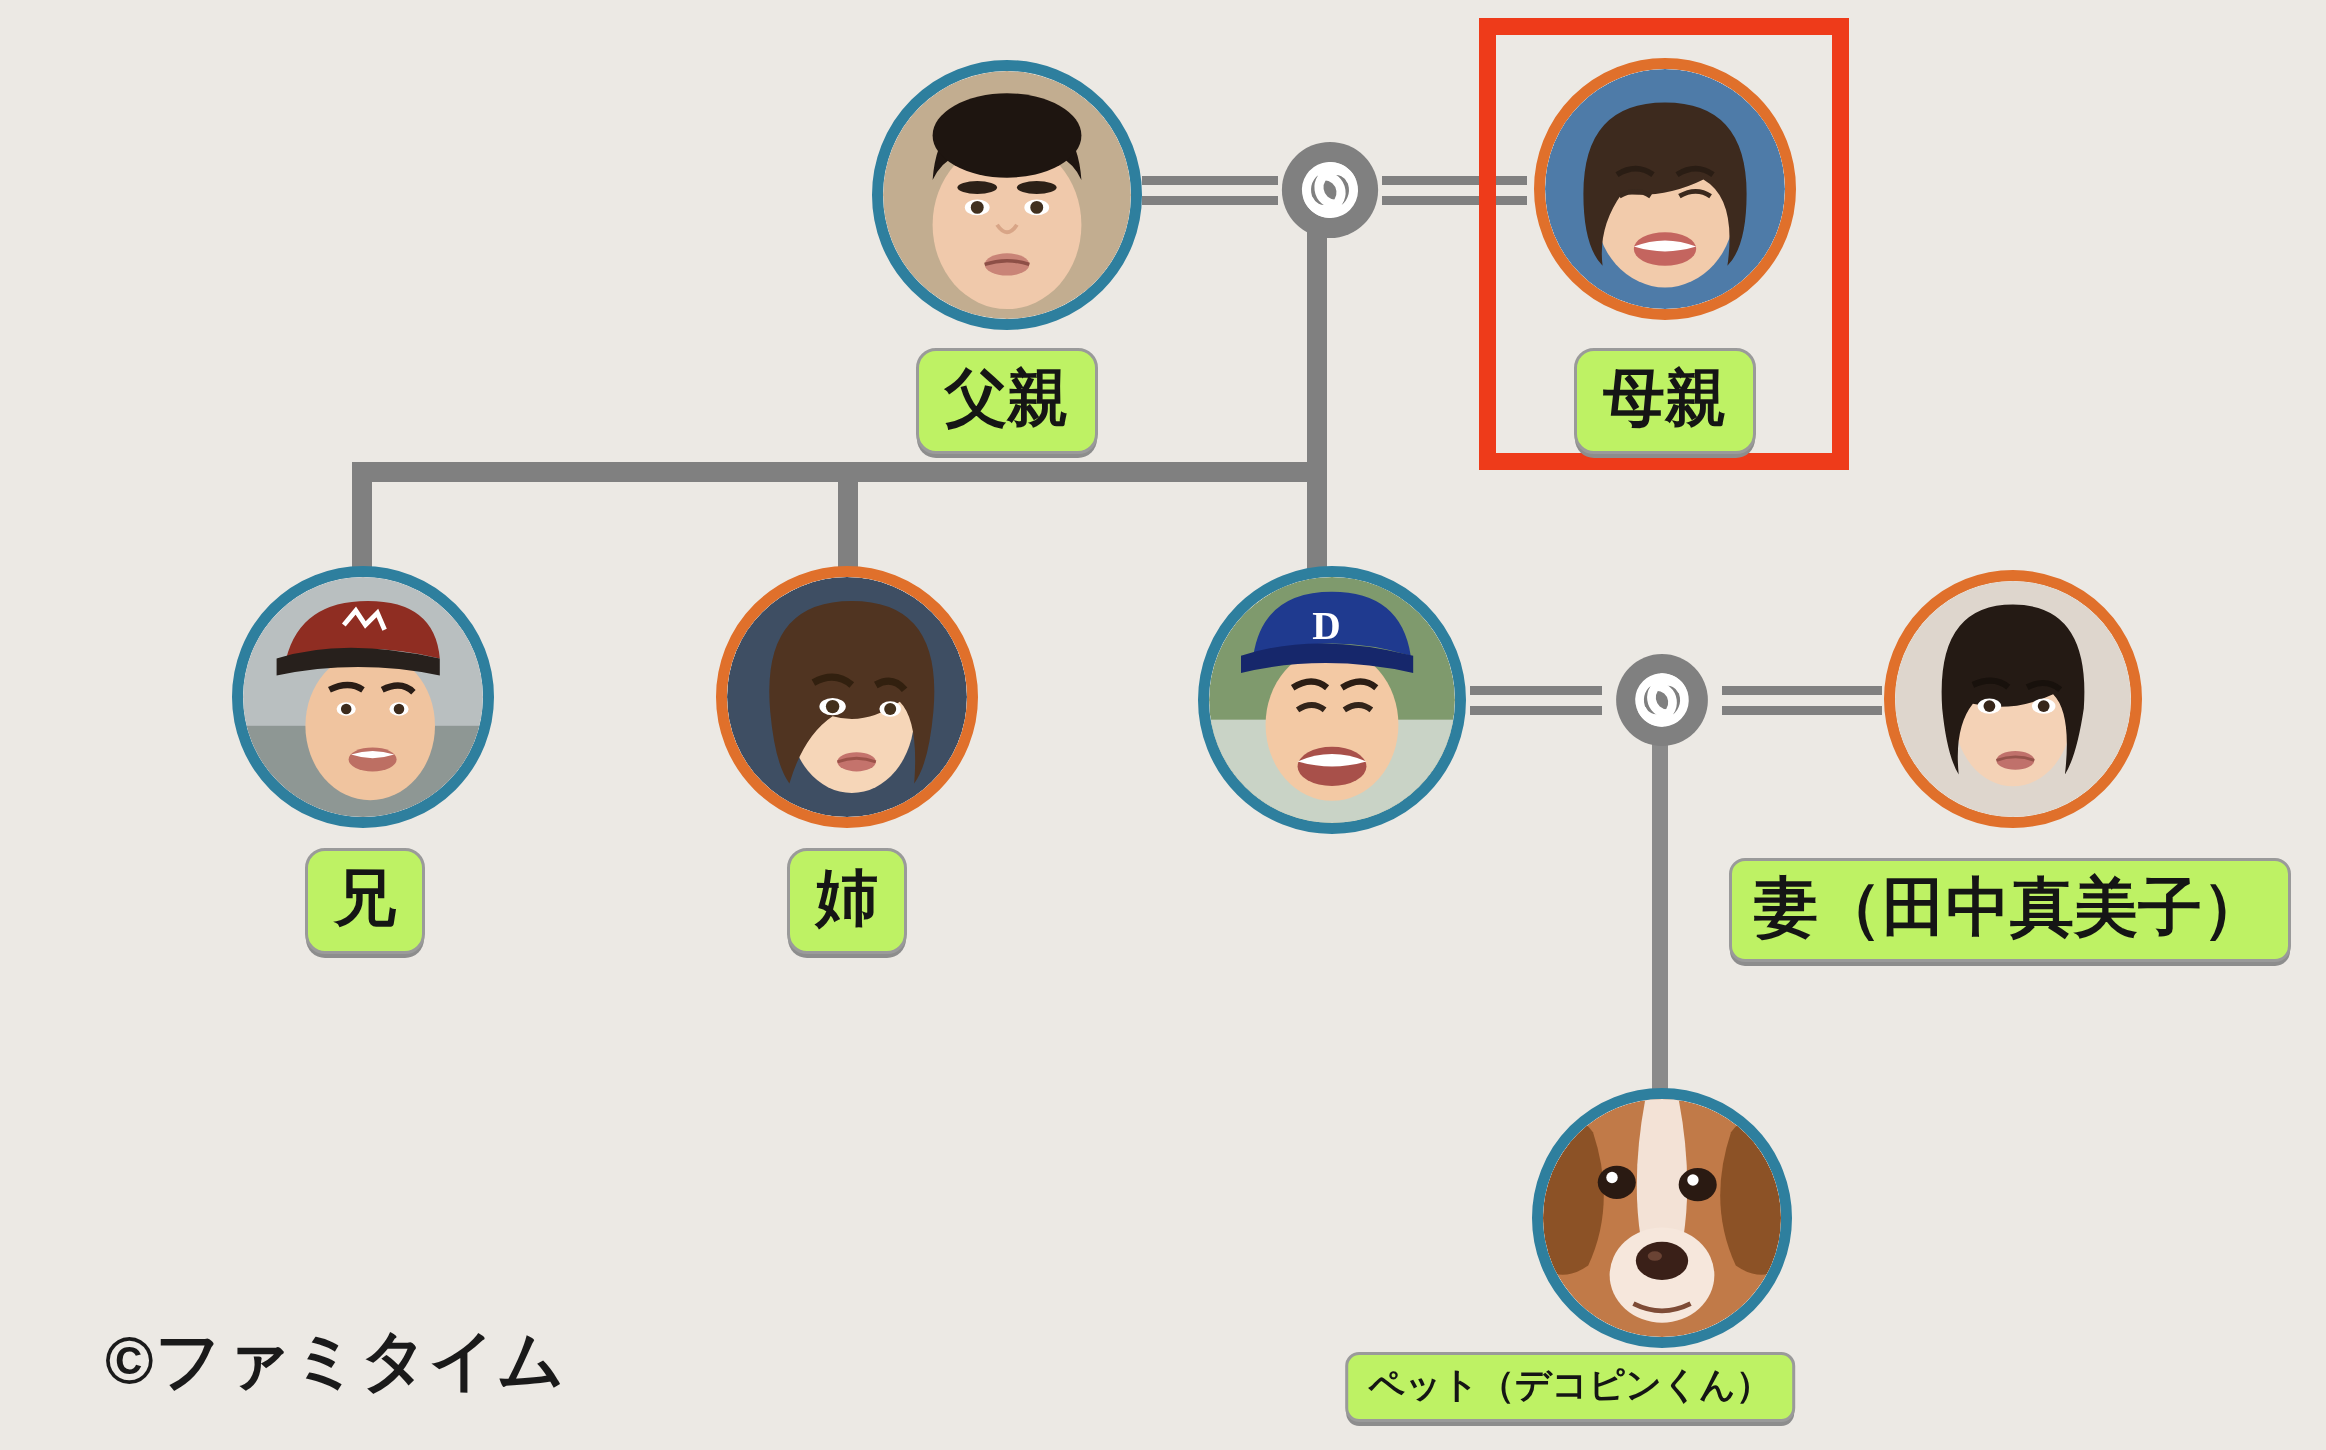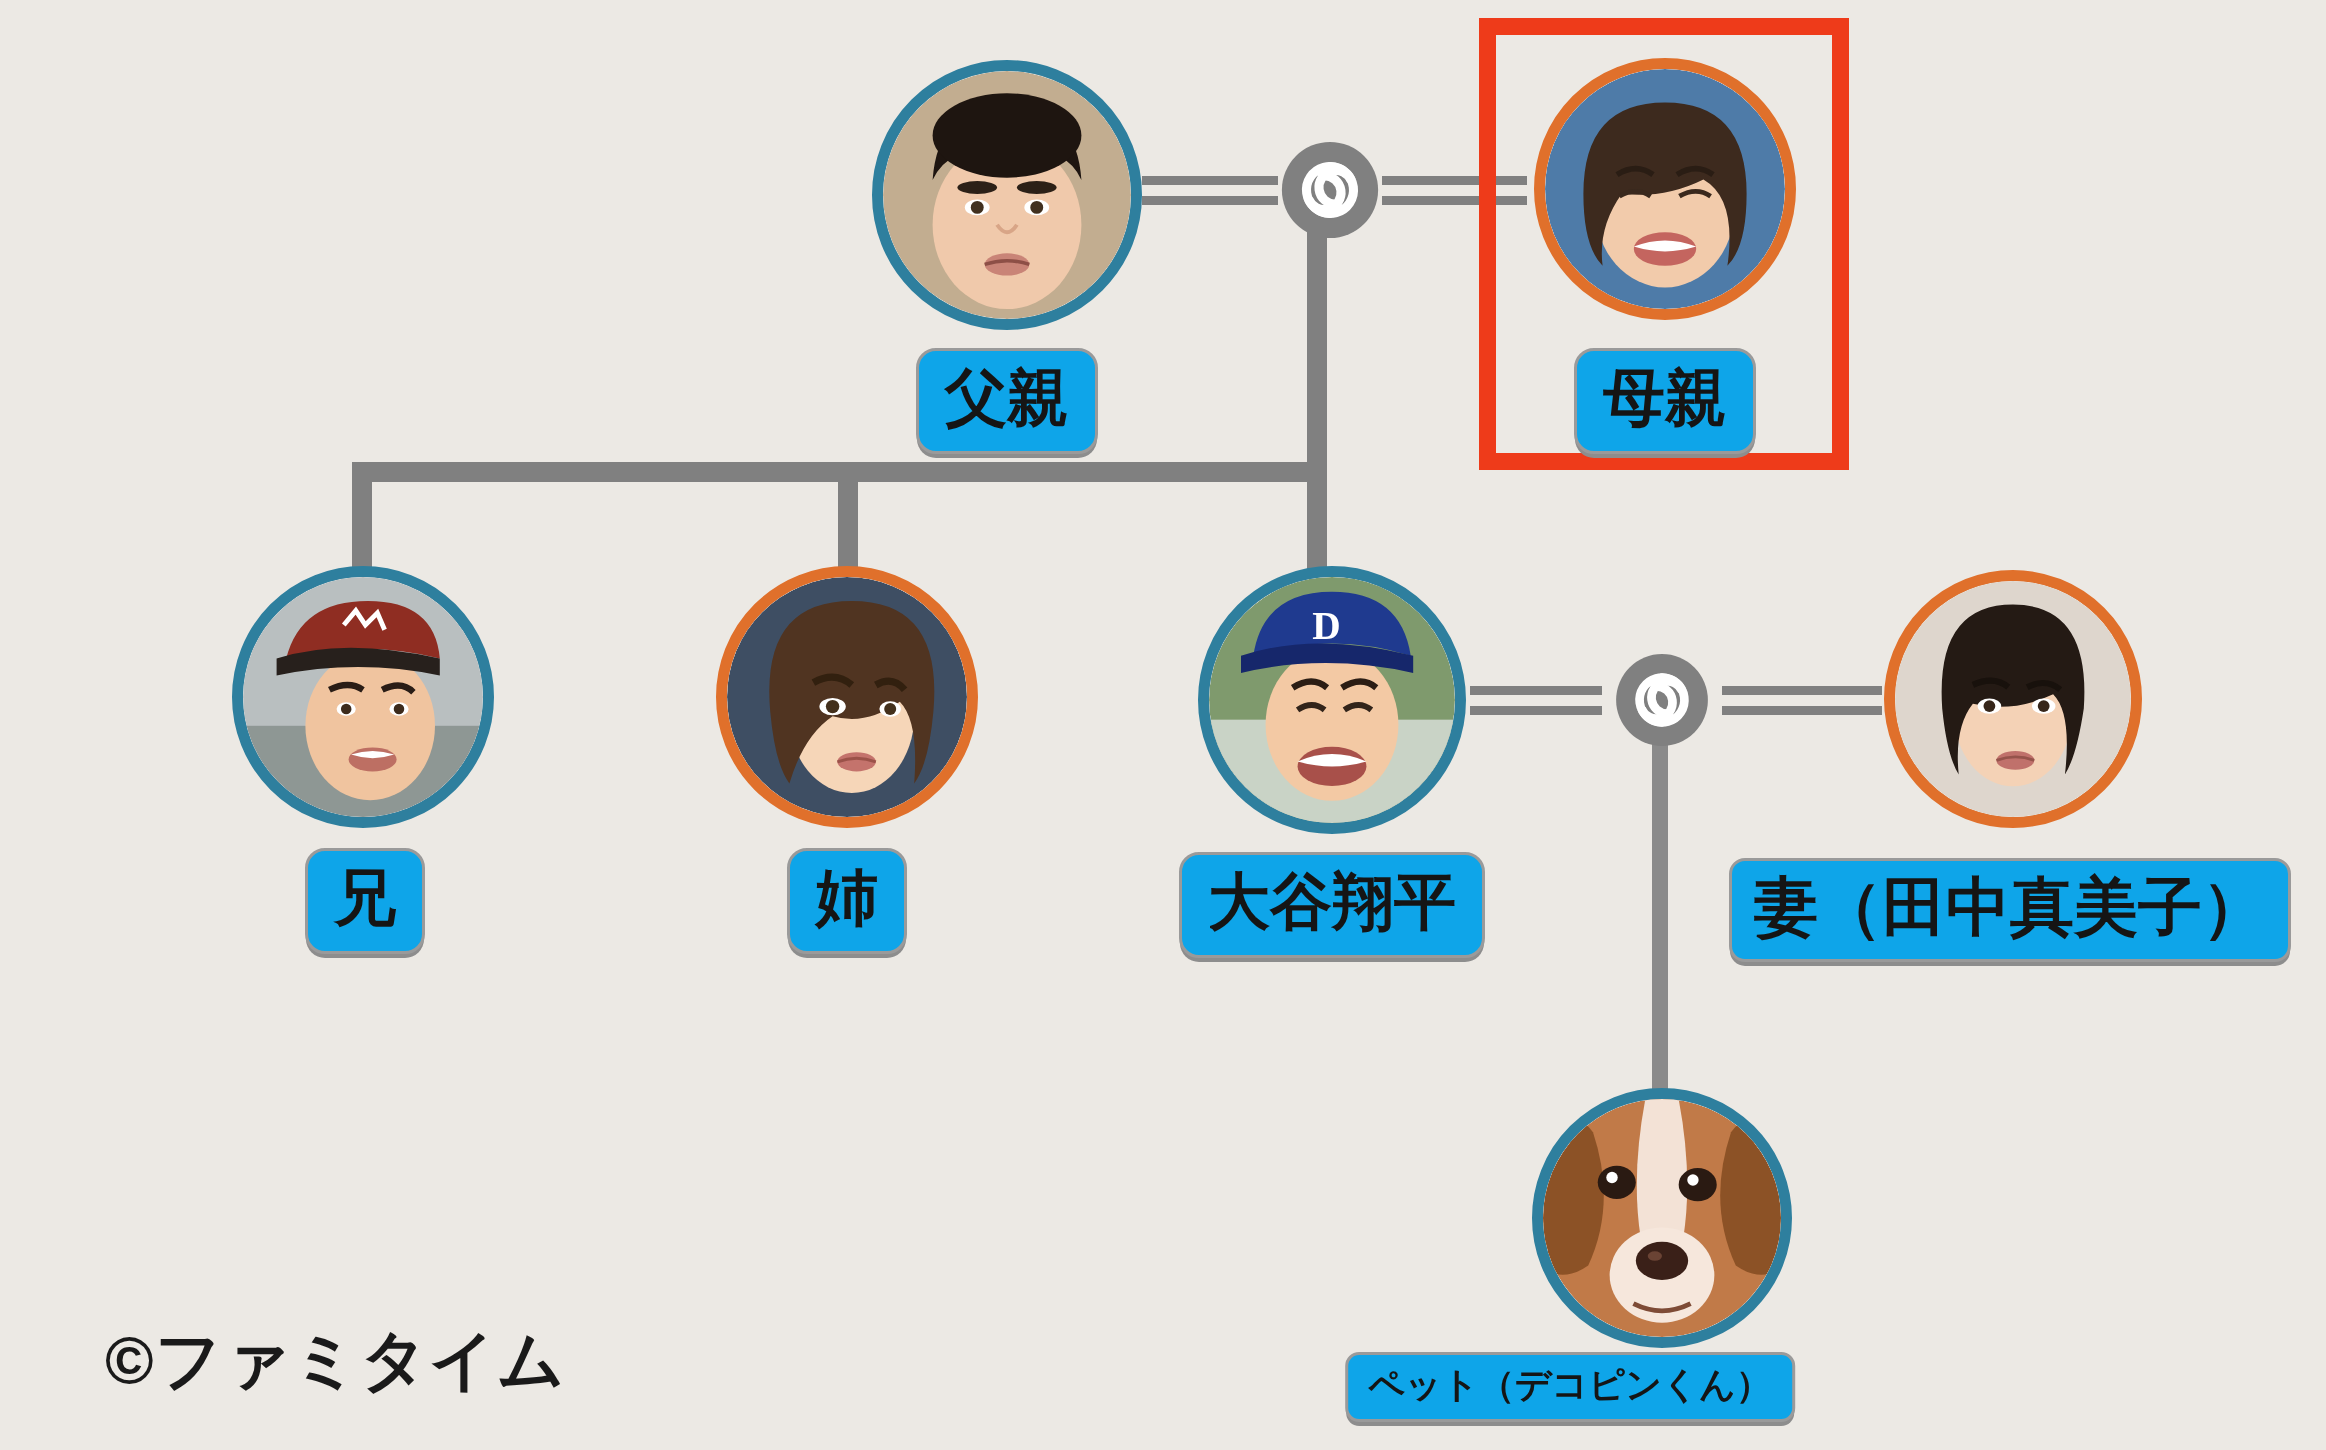--- a/index.html
+++ b/index.html
@@ -51,21 +51,21 @@
     left: 0; top: 0;
     width: 100%;
     height: 100%;
     border-radius: 50%;
   }
 
   
   .plate {
     position: absolute;
     transform: translateX(-50%);
-    background: #0ea5e9;
+    background: #bef264;
     border: 3px solid #9A9A9A;
     border-radius: 16px;
     box-shadow: 0 5px 0 -1px #8d8d8d;
     color: #151515;
     white-space: nowrap;
     text-align: center;
     font-weight: 700;
     line-height: 1;
     box-sizing: border-box;
   }
@@ -258,21 +258,20 @@
         <text x="42" y="25" font-family="'Liberation Serif', serif" font-size="16" fill="#ffffff" font-weight="bold">D</text>
         <path d="M34 45 q8-5 14 0" stroke="#2b1d14" stroke-width="2.6" fill="none"></path>
         <path d="M54 45 q8-5 14 0" stroke="#2b1d14" stroke-width="2.6" fill="none"></path>
         <path d="M36 54 q6-4 11 0" stroke="#32241a" stroke-width="2.4" fill="none"></path>
         <path d="M55 54 q6-4 11 0" stroke="#32241a" stroke-width="2.4" fill="none"></path>
         <ellipse cx="50" cy="77" rx="14" ry="8" fill="#a8504a"></ellipse>
         <path d="M36 75 q14-6 28 0 q-14 4-28 0z" fill="#ffffff"></path>
       </g>
     </svg>
   </div>
-  <div class="plate big" style="left:1332px; top:852px;">大谷翔平</div>
 
   <div class="avatar avatar-ring-orange" style="left:1884px; top:570px; width:258px; height:258px;">
     <svg class="photo" viewBox="0 0 100 100" xmlns="http://www.w3.org/2000/svg">
       <defs>
           <clipPath id="cw">
             <circle cx="50" cy="50" r="50"></circle>
           </clipPath>
         </defs>
       <g clip-path="url(#cw)">
         <rect width="100" height="100" fill="#ded6cd"></rect>

